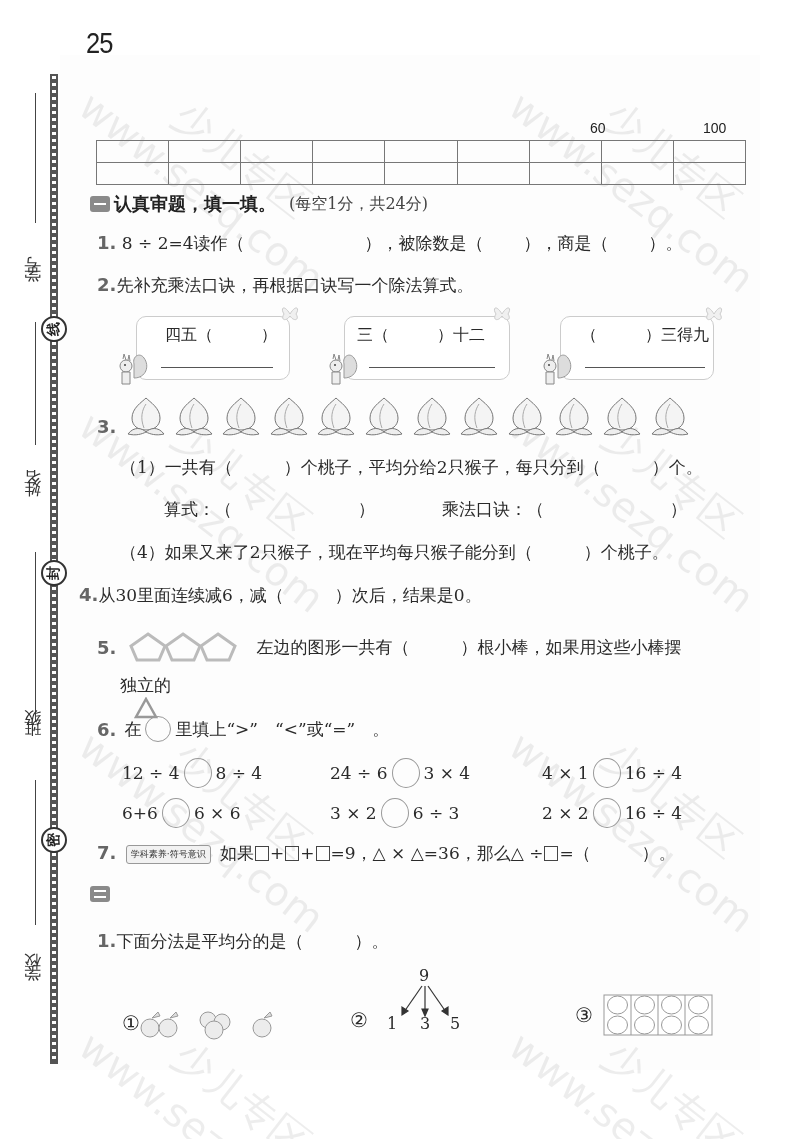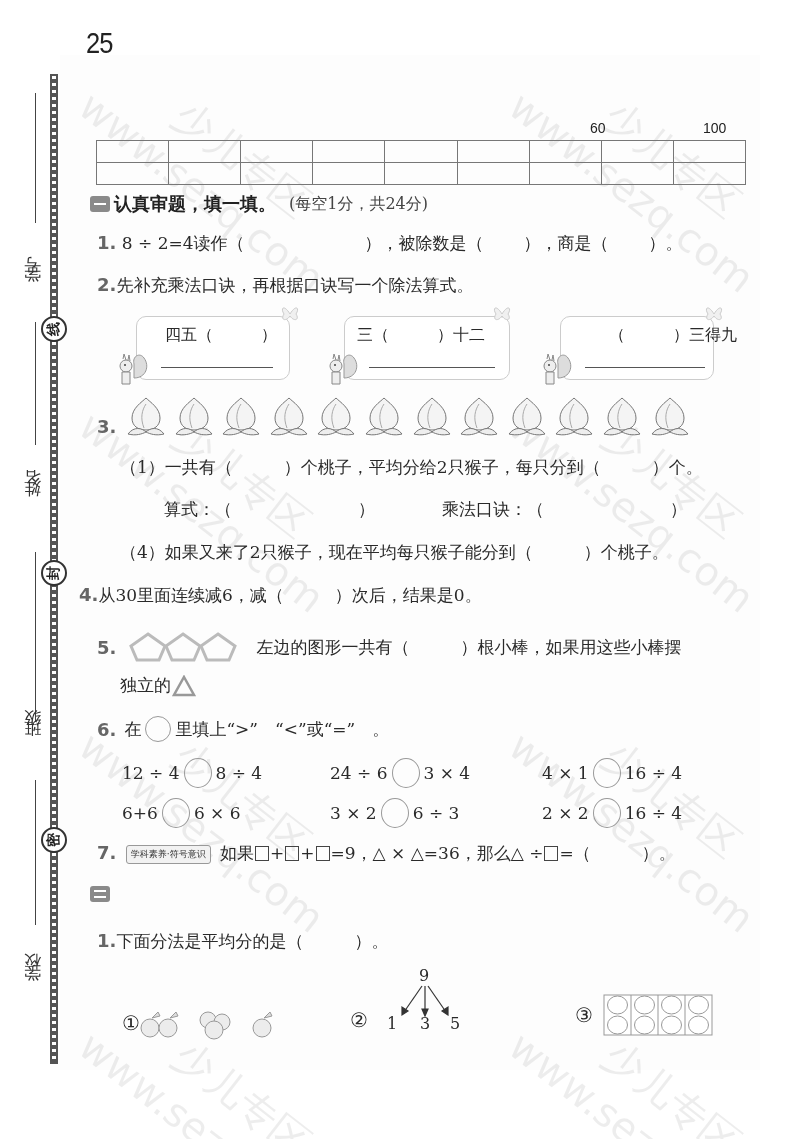--- a/index.html
+++ b/index.html
@@ -179,21 +179,21 @@
 
 <div class="card" style="left:136px;width:154px;">
   <span class="rhyme" style="left:28px;">四五（　　　）</span>
   <div class="ans-line" style="left:24px;width:112px;"></div>
 </div>
 <div class="card" style="left:344px;width:166px;">
   <span class="rhyme" style="left:12px;">三（　　　）十二</span>
   <div class="ans-line" style="left:24px;width:126px;"></div>
 </div>
 <div class="card" style="left:560px;width:154px;">
-  <span class="rhyme" style="left:20px;margin-left:28px;">（　　　）三得九</span>
+  <span class="rhyme" style="left:20px;">（　　　）三得九</span>
   <div class="ans-line" style="left:24px;width:120px;"></div>
 </div>
 
 <svg class="squirrel" style="left:116px;" viewBox="0 0 34 40">
     <path d="M18 32 C30 32 34 20 28 12 C24 6 16 10 18 18 Z" fill="#ddd" stroke="#999"></path>
     <circle cx="10" cy="20" r="6" fill="#eee" stroke="#888"></circle>
     <path d="M6 26 L14 26 L14 38 L6 38 Z" fill="#eee" stroke="#888"></path>
     <path d="M7 13 L8 8 L10 14 M12 14 L13 9 L14 15" fill="none" stroke="#888"></path>
     <circle cx="9" cy="19" r="1" fill="#444"></circle>
   </svg>
@@ -300,21 +300,21 @@
 
 <div class="q" style="left:97px;top:632px;display:flex;align-items:center;">
   <span class="qnum">5.</span>
   <svg width="126" height="30" viewBox="0 0 126 30" style="margin:0 2px 0 12px;">
     <polygon points="20,2 37,14 31,28 9,28 3,14" fill="none" stroke="#bbb" stroke-width="3"></polygon>
     <polygon points="55,2 72,14 66,28 44,28 38,14" fill="none" stroke="#bbb" stroke-width="3"></polygon>
     <polygon points="90,2 107,14 101,28 79,28 73,14" fill="none" stroke="#bbb" stroke-width="3"></polygon>
   </svg>
   <span>左边的图形一共有（　　　）根小棒，如果用这些小棒摆</span>
 </div>
-<div class="q" style="left:120px;top:674px;display:flex;align-items:center;">
+<div class="q" style="left:120px;top:674px;display:flex;align-items:center;flex-direction:column;">
   <span>独立的</span>
   <svg width="24" height="22" viewBox="0 0 24 22" style="margin:0 1px;">
       <polygon points="12,2 22,20 2,20" fill="none" stroke="#999" stroke-width="2.5"></polygon>
     </svg>
 </div>
 
 <div class="q" style="left:97px;top:716px;display:flex;align-items:center;">
   <span class="qnum">6.</span>
   <span style="margin-left:8px;">在</span>
   <span class="circ" style="width:26px;height:26px;"></span>

